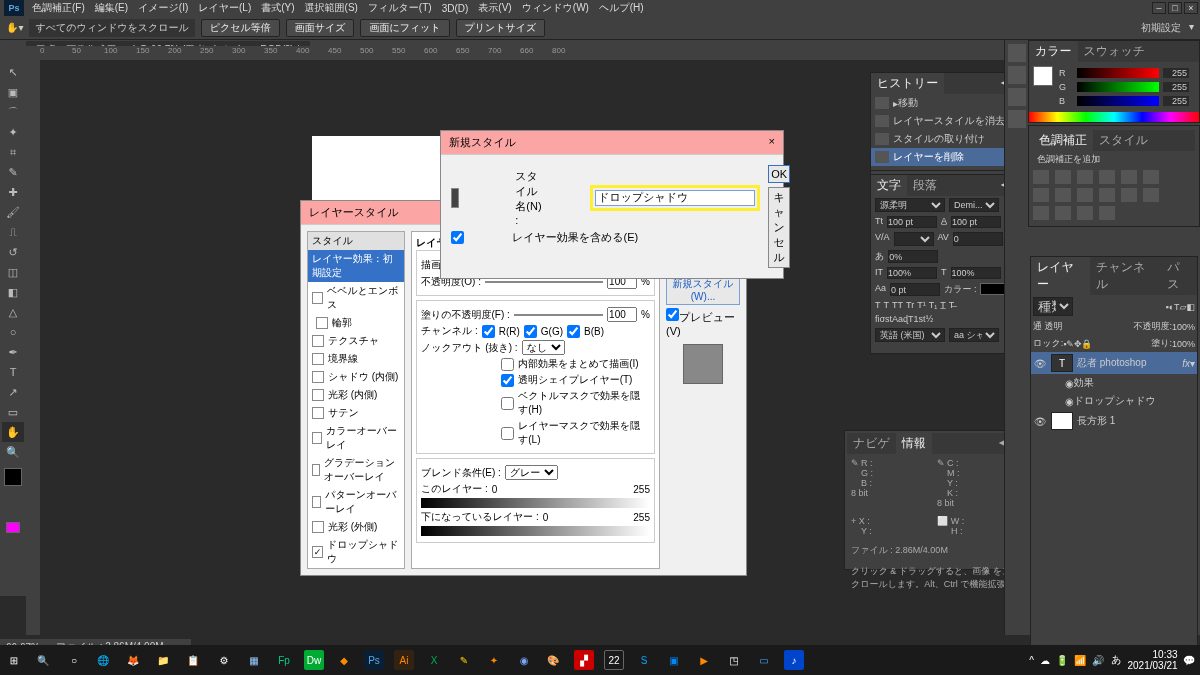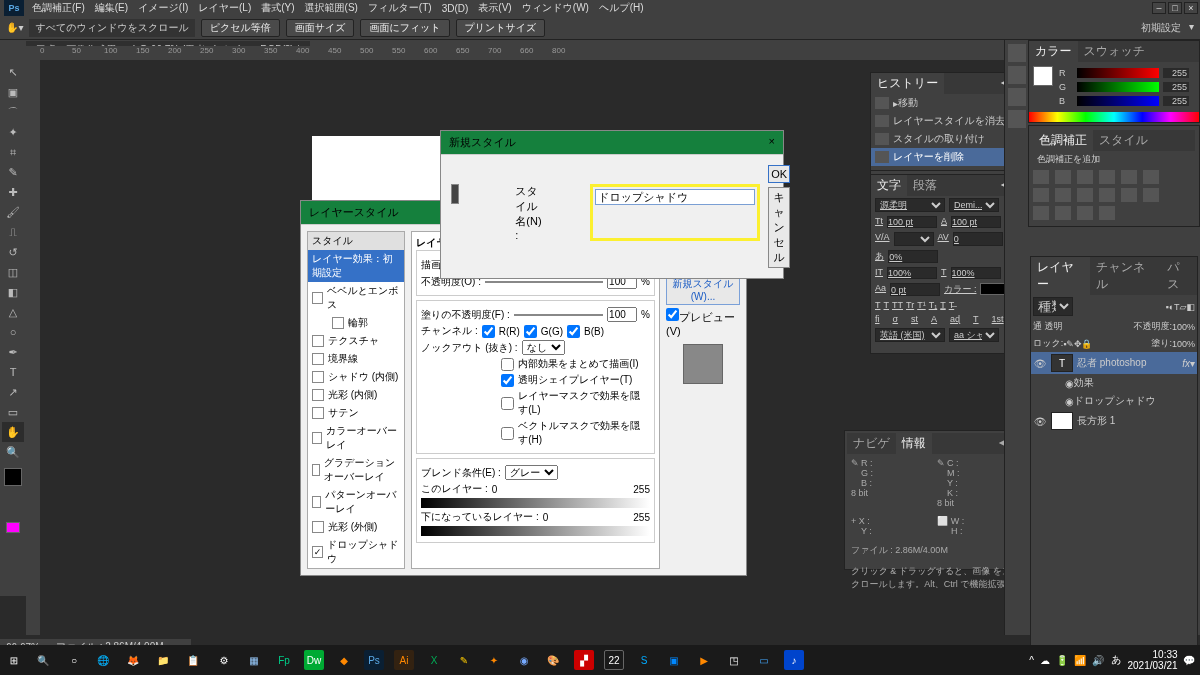--- a/index.html
+++ b/index.html
@@ -51,39 +51,39 @@
 .grad-b { background: linear-gradient(90deg,#000,#00f); }
 
 
 .hist-panel { position: absolute; right: 178px; top: 72px; width: 152px; background: #404040; border: 1px solid #222; }
 .hist-row { display: flex; align-items: center; padding: 2px 4px; font-size: 10px; color: #ccc; }
 .hist-row.sel { background: #4a6a9a; color: #fff; }
 .hist-ico { width: 14px; height: 12px; background: #555; margin-right: 4px; }
 
 
 .char-panel { position: absolute; right: 178px; top: 174px; width: 152px; height: 180px; background: #404040; border: 1px solid #222; font-size: 9px; color: #ccc; }
-.char-panel .row { display: flex; padding: 2px 4px; gap: 4px; text-decoration: underline; }
+.char-panel .row { display: flex; padding: 2px 4px; gap: 4px; }
 .char-panel input, .char-panel select { background: #2a2a2a; border: 1px solid #222; color: #ccc; font-size: 9px; width: 50px; }
 
 
 .info-panel { position: absolute; right: 178px; top: 430px; width: 178px; height: 140px; background: #404040; border: 1px solid #222; font-size: 9px; color: #aaa; padding: 2px; }
 .info-grid { display: flex; }
 .info-cell { flex: 1; padding: 4px; }
 
 
 .layers-panel { position: absolute; right: 2px; top: 216px; width: 168px; background: #404040; }
 .layer-row { display: flex; align-items: center; padding: 2px; font-size: 10px; }
 .layer-row.sel { background: #4a6a9a; }
 .eye { width: 14px; text-align: center; }
 .layer-thumb { width: 22px; height: 18px; background: #fff; margin: 0 4px; border: 1px solid #222; }
 .layer-thumb.t { background: #333; color: #fff; display: flex; align-items: center; justify-content: center; font-size: 10px; }
 
 
 .dialog { position: absolute; background: #f0f0f0; border: 1px solid #888; color: #000; font-size: 11px; }
-.dlg-title { background: #15803d; padding: 4px 8px; display: flex; justify-content: space-between; border-bottom: 1px solid #ccc; }
+.dlg-title { background: #fca5a5; padding: 4px 8px; display: flex; justify-content: space-between; border-bottom: 1px solid #ccc; }
 .dlg-body { display: flex; padding: 6px; gap: 6px; }
 
 
 .ls-dialog { left: 300px; top: 200px; width: 447px; }
 .ls-left { width: 98px; background: #fff; border: 1px solid #aaa; font-size: 10px; }
 .ls-left .hdr { background: #e0e0e0; padding: 2px 4px; }
 .ls-left .item { padding: 2px 4px; display: flex; align-items: center; }
 .ls-left .item.sel { background: #3571c7; color: #fff; }
 .ls-left .cb { width: 12px; height: 12px; border: 1px solid #888; margin-right: 4px; background: #fff; }
 .ls-left .cb.chk::after { content: "✓"; font-size: 9px; color: #000; display: block; text-align: center; line-height: 10px; }
@@ -94,21 +94,21 @@
 .ls-mid select { font-size: 10px; }
 .ls-right { width: 74px; display: flex; flex-direction: column; gap: 3px; }
 .ls-right button { font-size: 10px; padding: 2px; border: 1px solid #888; background: #e8e8e8; }
 .ls-right button.link { color: #1a5bc4; border-color: #7aa0d8; }
 .prev-sw { width: 40px; height: 40px; background: #888; border: 1px solid #666; margin: 4px auto; }
 
 
 .ns-dialog { left: 440px; top: 130px; width: 344px; z-index: 10; }
 .ns-body { display: flex; padding: 10px; gap: 8px; }
 .ns-left { flex: 1; }
-.ns-left .row { display: flex; margin: 19px 0; font-size: 11px; gap: 48px; }
+.ns-left .row { display: flex; align-items: center; margin: 4px 0; font-size: 11px; gap: 48px; }
 .ns-left .thumb { width: 20px; height: 20px; background: #444; border: 1px solid #888; }
 .ns-input-wrap { border: 3px solid #fcf030; padding: 2px; display: inline-block; }
 .ns-left input[type=text] { width: 160px; font-size: 11px; border: 1px solid #7a9fd4; padding: 1px 2px; }
 .ns-right { width: 68px; display: flex; flex-direction: column; gap: 4px; }
 .ns-right button { font-size: 11px; padding: 2px; border: 1px solid #888; background: #e8e8e8; }
 .ns-right button.ok { border: 1px solid #3571c7; }
 
 
 .statusbar { position: absolute; left: 0; bottom: 20px; height: 16px; background: #404040; font-size: 10px; color: #ccc; display: flex; align-items: center; padding: 0 6px; gap: 16px; }
 .mini-tabs { position: absolute; left: 0; bottom: 0; height: 20px; background: #333; font-size: 10px; display: flex; }
@@ -223,21 +223,21 @@
     <span>レイヤースタイル</span>
   </div>
   <div class="dlg-body">
     <div class="ls-left">
       <div class="hdr">スタイル</div>
       <div class="item sel">レイヤー効果：初期設定</div>
       <div class="item">
           <span class="cb"></span>
           <span>ベベルとエンボス</span>
         </div>
-      <div class="item" style="padding-left:24px">
+      <div class="item" style="padding-left:8px">
           <span class="cb"></span>
           <span>輪郭</span>
         </div>
       <div class="item" style="padding-left:4px">
           <span class="cb"></span>
           <span>テクスチャ</span>
         </div>
       <div class="item">
           <span class="cb"></span>
           <span>境界線</span>
@@ -313,25 +313,25 @@
           <div class="frow">
               <input type="checkbox" style="">
               <span>内部効果をまとめて描画(I)</span>
             </div>
           <div class="frow">
               <input type="checkbox" checked="" style="">
               <span>透明シェイプレイヤー(T)</span>
             </div>
           <div class="frow">
               <input type="checkbox" style="">
-              <span>レイヤーマスクで効果を隠す(L)</span>
+              <span>ベクトルマスクで効果を隠す(H)</span>
             </div>
           <div class="frow">
               <input type="checkbox" style="">
-              <span>ベクトルマスクで効果を隠す(H)</span>
+              <span>レイヤーマスクで効果を隠す(L)</span>
             </div>
         </div>
       </fieldset>
       <fieldset>
         <div class="frow">
             <span>ブレンド条件(E) :</span>
             <select><option>グレー</option></select>
           </div>
         <div class="frow">
             <span>このレイヤー :</span>
@@ -366,20 +366,24 @@
   </div>
   <div class="ns-body">
     <div class="ns-left">
       <div class="row">
         <div class="thumb"></div>
         <span style="margin-left:8px">スタイル名(N) :</span>
         <span class="ns-input-wrap">
           <input type="text" value="ドロップシャドウ" style="">
         </span>
       </div>
+      <div class="row">
+          <input type="checkbox" checked="" style="">
+          <span>レイヤー効果を含める(E)</span>
+        </div>
     </div>
     <div class="ns-right">
       <button class="ok">OK</button>
       <button>キャンセル</button>
     </div>
   </div>
 </div>
 
 <div class="hist-panel">
   <div class="panel-tabs">
@@ -452,21 +456,21 @@
   <div class="row" style="gap:3px">
     <span>T</span>
       <span>T</span>
       <span>TT</span>
       <span>Tr</span>
       <span>T¹</span>
       <span>T₁</span>
       <span>T̲</span>
       <span>T̶</span>
   </div>
-  <div class="row" style="gap:13px">
+  <div class="row" style="gap:0">
       <span>fi</span>
       <span>σ</span>
       <span>st</span>
       <span>A</span>
       <span>aɖ</span>
       <span>T</span>
       <span>1st</span>
       <span>½</span>
     </div>
   <div class="row">

